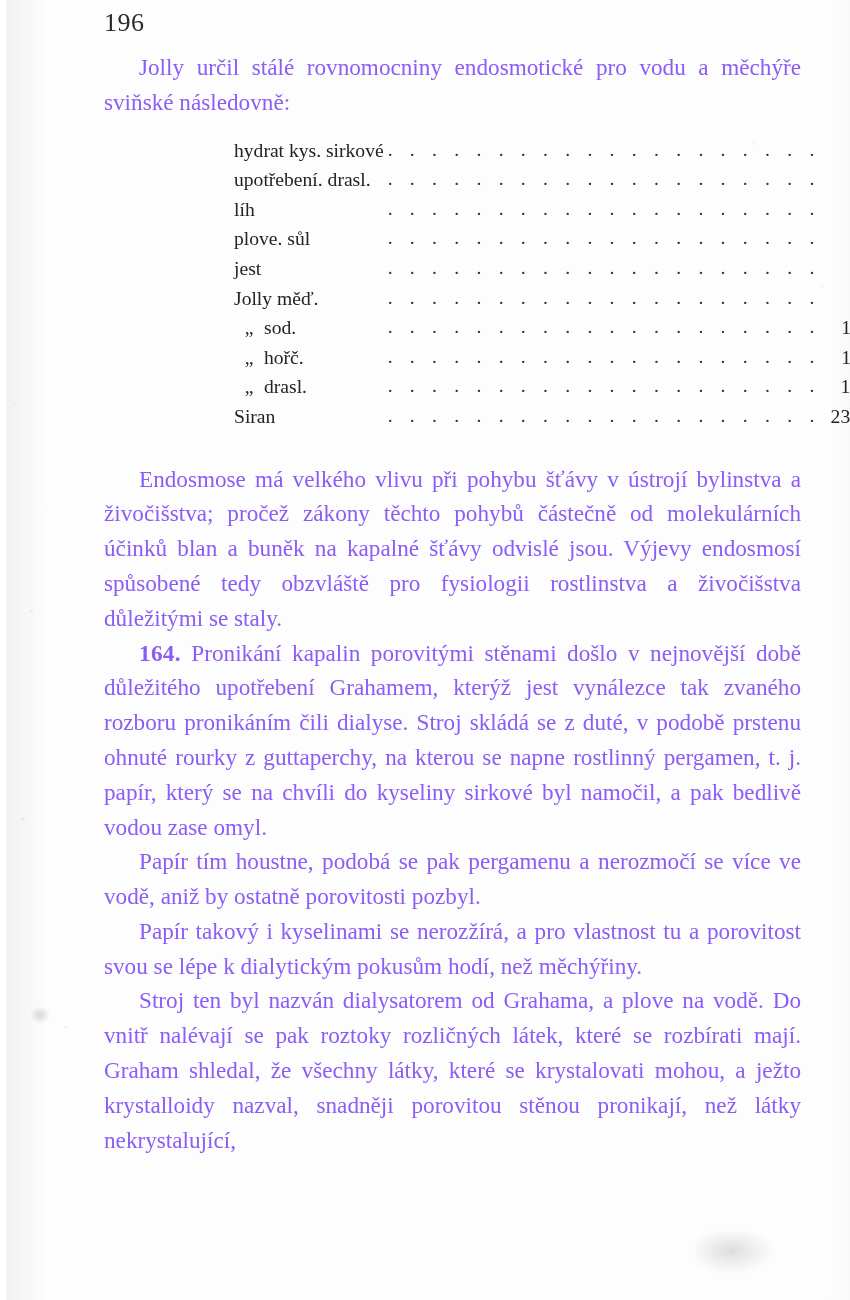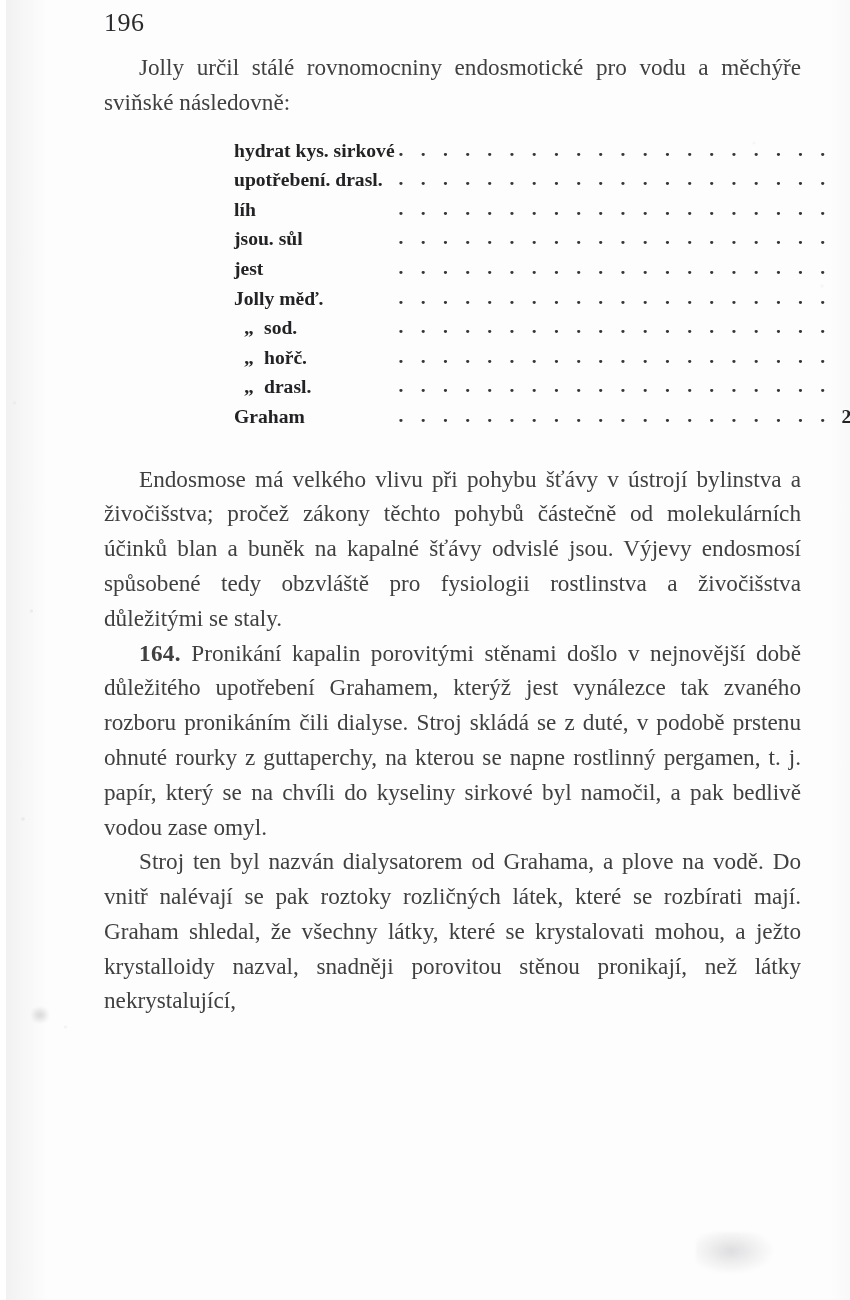--- a/index.html
+++ b/index.html
@@ -78,38 +78,38 @@
     letter-spacing: .5px;
     color: #2b2b2e;
   }
 
   .para {
     margin: 0;
     font-size: 23.2px;
     line-height: 34.8px;
     text-align: justify;
     text-justify: inter-word;
-    color: #404040;
+    color: #8b5cf6;
     -webkit-font-smoothing: antialiased;
   }
   .para.indent { text-indent: 35px; }
   .para + .para { margin-top: 0; }
 
   .lead-num { font-weight: bold; letter-spacing: .3px; font-family: Liberation Serif, serif; }
 
   
   #value-table {
     width: 430px;
     margin: 16px 0 14px 130px;
     border-collapse: collapse;
     font-size: 19.6px;
     line-height: 29.6px;
     color: #232326;
   }
-  #value-table td { padding: 0; vertical-align: baseline; white-space: nowrap; font-weight: bold; }
+  #value-table td { padding: 0; vertical-align: baseline; white-space: nowrap; }
   #value-table td.label-cell { text-align: left; padding-right: 4px; }
   #value-table td.dots-cell {
     width: 100%;
     overflow: hidden;
     position: relative;
   }
   #value-table td.dots-cell .dots {
     display: block;
     overflow: hidden;
     white-space: nowrap;
@@ -168,21 +168,21 @@
             <td class="value-cell">2·30</td>
           </tr>
           <tr>
             <td class="label-cell">líh</td>
             <td class="dots-cell">
               <span class="dots">. . . . . . . . . . . . . . . . . . . .</span>
             </td>
             <td class="value-cell">4·13</td>
           </tr>
           <tr>
-            <td class="label-cell">jsou. sůl</td>
+            <td class="label-cell">plove. sůl</td>
             <td class="dots-cell">
               <span class="dots">. . . . . . . . . . . . . . . . . . . .</span>
             </td>
             <td class="value-cell">4·22</td>
           </tr>
           <tr>
             <td class="label-cell">jest</td>
             <td class="dots-cell">
               <span class="dots">. . . . . . . . . . . . . . . . . . . .</span>
             </td>
@@ -210,29 +210,31 @@
             <td class="value-cell">11·65</td>
           </tr>
           <tr>
             <td class="label-cell sub-label"><span class="ditto">„</span>drasl.</td>
             <td class="dots-cell">
               <span class="dots">. . . . . . . . . . . . . . . . . . . .</span>
             </td>
             <td class="value-cell">12·70</td>
           </tr>
           <tr>
-            <td class="label-cell">Graham</td>
+            <td class="label-cell">Siran</td>
             <td class="dots-cell">
               <span class="dots">. . . . . . . . . . . . . . . . . . . .</span>
             </td>
             <td class="value-cell">231·40</td>
           </tr>
         </tbody>
     </table>
 
     <div id="body-block">
         <p class="para indent">Endosmose má velkého vlivu při pohybu šťávy v ústrojí bylinstva a živočišstva; pročež zákony těchto pohybů částečně od molekulárních účinků blan a buněk na kapalné šťávy odvislé jsou. Výjevy endosmosí spůsobené tedy obzvláště pro fysiologii rostlinstva a živočišstva důležitými se staly.</p>
         <p class="para indent"><span class="lead-num">164.</span> Pronikání kapalin porovitými stěnami došlo v nejnovější době důležitého upotřebení Grahamem, kterýž jest vynálezce tak zvaného rozboru pronikáním čili dialyse. Stroj skládá se z duté, v podobě prstenu ohnuté rourky z guttaperchy, na kterou se napne rostlinný pergamen, t. j. papír, který se na chvíli do kyseliny sirkové byl namočil, a pak bedlivě vodou zase omyl.</p>
+        <p class="para indent">Papír tím houstne, podobá se pak pergamenu a nerozmočí se více ve vodě, aniž by ostatně porovitosti pozbyl.</p>
+        <p class="para indent">Papír takový i kyselinami se nerozžírá, a pro vlastnost tu a porovitost svou se lépe k dialytickým pokusům hodí, než měchýřiny.</p>
         <p class="para indent">Stroj ten byl nazván dialysatorem od Grahama, a plove na vodě. Do vnitř nalévají se pak roztoky rozličných látek, které se rozbírati mají. Graham shledal, že všechny látky, které se krystalovati mohou, a ježto krystalloidy nazval, snadněji porovitou stěnou pronikají, než látky nekrystalující,</p>
       </div>
 
   </div>
 </div>
 
 </body></html>

